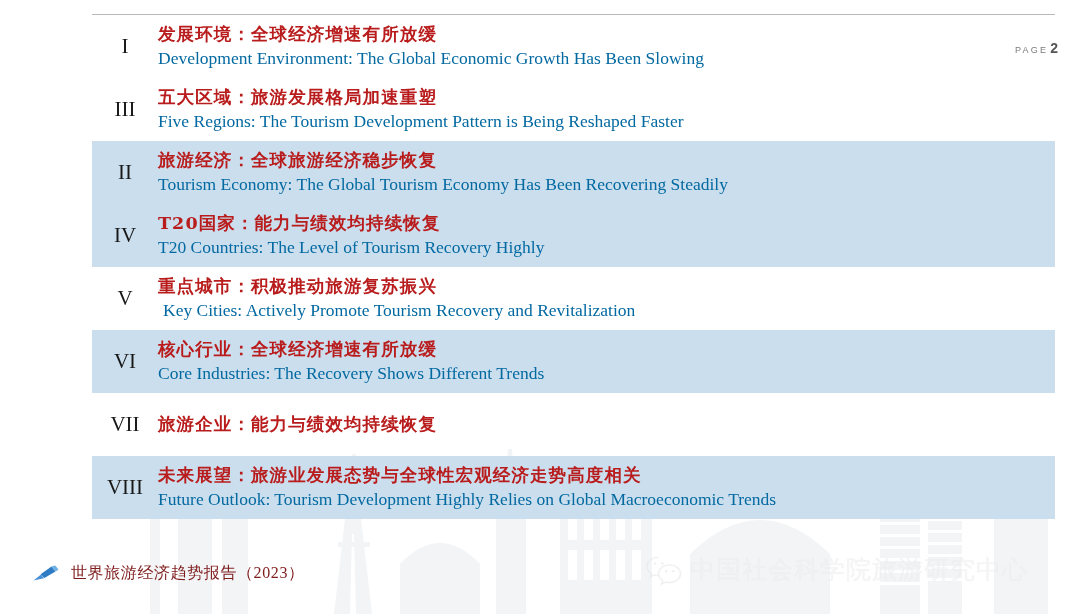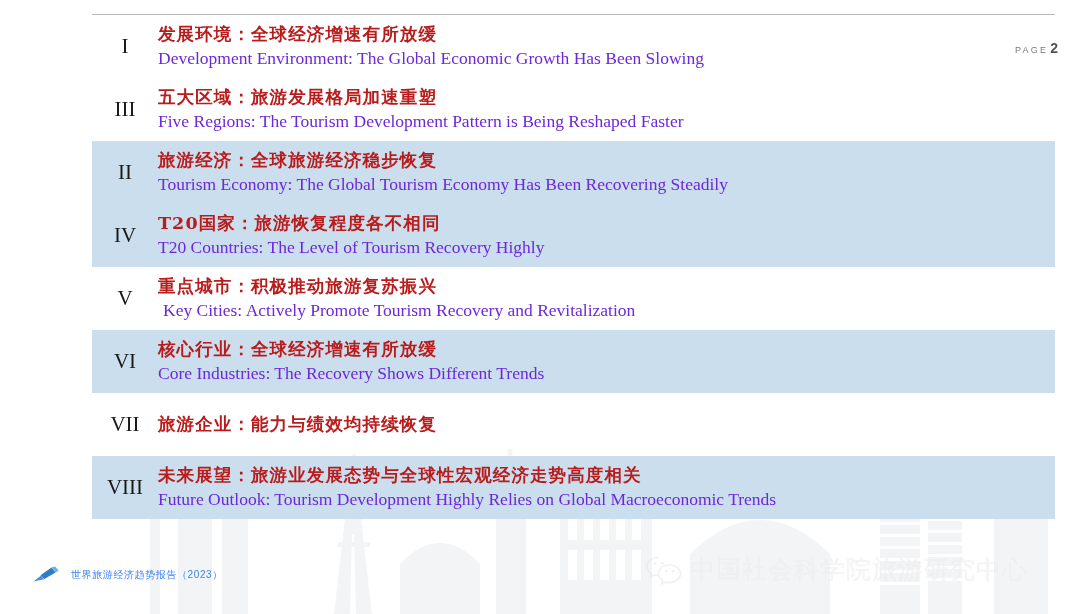--- a/index.html
+++ b/index.html
@@ -88,21 +88,21 @@
     font-size:17.5px;
     color:#b91c1c;
     font-weight:bold;
     letter-spacing:1.1px;
     line-height:1.35;
     white-space:nowrap;
   }
   .toc-en{
     font-family:"Liberation Serif", serif;
     font-size:17.5px;
-    color:#6d28d9;
+    color:#0369a1;
     line-height:1.38;
     white-space:nowrap;
   }
   .toc-row[data-indent="1"] .toc-en{ padding-left:5px; }
 
   
   #footer{
     position:absolute;
     left:0; right:0; bottom:0;
     height:72px;
@@ -113,23 +113,23 @@
     left:32px; bottom:30px;
     display:flex;
     align-items:center;
   }
   #footer-pen{
     width:30px;height:18px;
     margin-right:9px;
     flex:0 0 auto;
   }
   #footer-report-title{
-    font-family:Liberation Sans, sans-serif;
-    font-size:10px;
-    color:#3b82f6;
+    font-family:Liberation Serif, serif;
+    font-size:16px;
+    color:#7f1d1d;
     letter-spacing:0.6px;
     white-space:nowrap;
   }
   #footer-right{
     position:absolute;
     left:645px; bottom:28px;
     display:flex;
     align-items:center;
     opacity:.62;
   }
@@ -240,21 +240,21 @@
       <div class="toc-num">II</div>
       <div class="toc-text">
         <div class="toc-cn">旅游经济：全球旅游经济稳步恢复</div>
         <div class="toc-en">Tourism Economy: The Global Tourism Economy Has Been Recovering Steadily</div>
       </div>
     </div>
 
     <div class="toc-row shaded" data-indent="0">
       <div class="toc-num">IV</div>
       <div class="toc-text">
-        <div class="toc-cn">T20国家：旅游恢复程度各不相同</div>
+        <div class="toc-cn">T20国家：能力与绩效均持续恢复</div>
         <div class="toc-en">T20 Countries: The Level of Tourism Recovery Highly</div>
       </div>
     </div>
 
     <div class="toc-row plain" data-indent="1">
       <div class="toc-num">V</div>
       <div class="toc-text">
         <div class="toc-cn">重点城市：积极推动旅游复苏振兴</div>
         <div class="toc-en">Key Cities: Actively Promote Tourism Recovery and Revitalization</div>
       </div>

